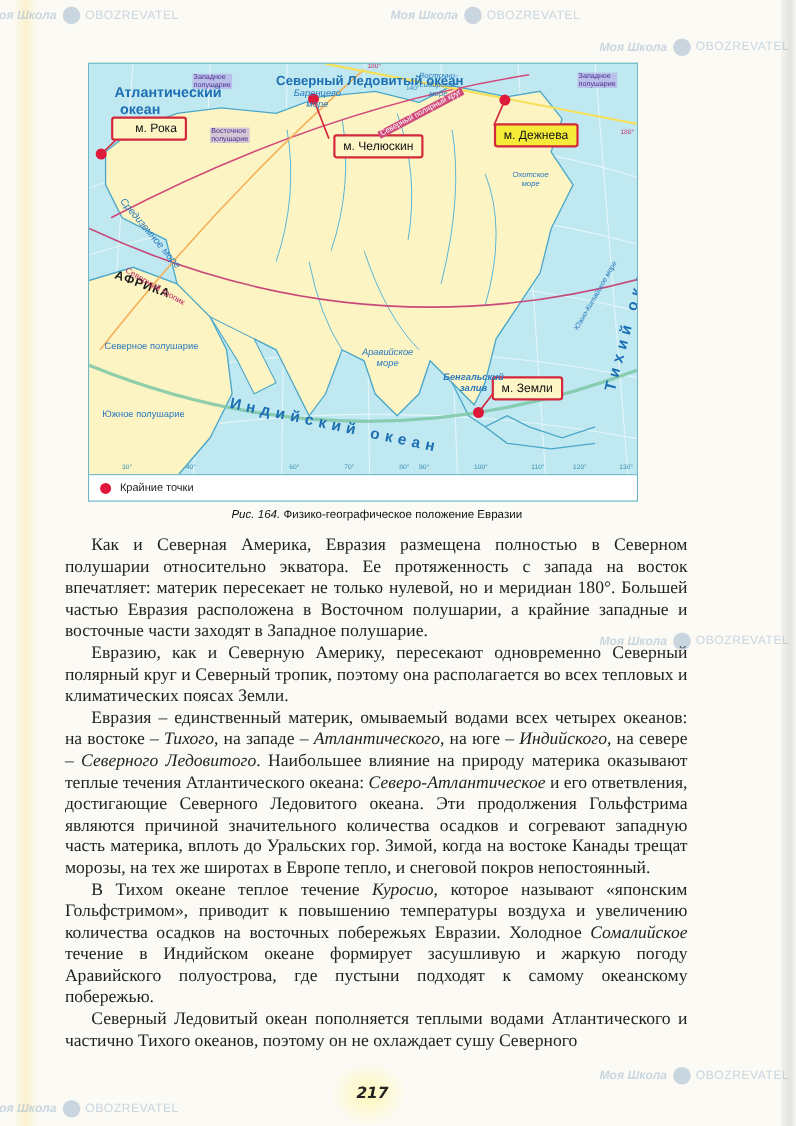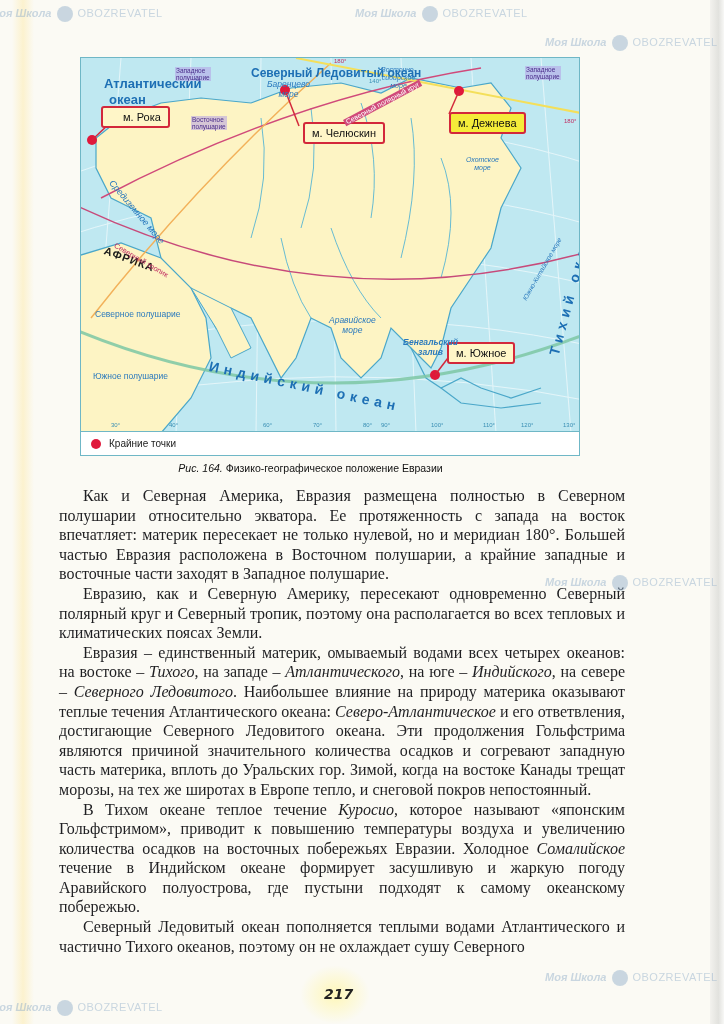--- a/index.html
+++ b/index.html
@@ -36,21 +36,21 @@
     font-family:"Liberation Sans", sans-serif; font-size:11px; color:#111;
     padding:3px 7px; white-space:nowrap;
   }
   .callout.yellow { background:#f5ec3a; }
   .lbl { position:absolute; font-family:"Liberation Sans", sans-serif; white-space:nowrap; }
   .ocean { color:#1d6fb4; font-weight:bold; }
   .sea { color:#2a79bd; font-style:italic; font-size:8.5px; text-align:center; line-height:1.15; }
   .purple { color:#4a2d8a; background:rgba(180,160,230,0.55); font-size:6.5px; line-height:1.1; padding:0 1px; }
   .caption {
     position:absolute; left:0; top:462px; width:621px; text-align:center;
-    font-family:"Liberation Sans", sans-serif; font-size:10.5px; color:#111;
+    font-family:"Liberation Sans", sans-serif; font-size:10.5px; color:#111;padding-left:32px;
   }
   .caption i { font-style:italic; }
   
   .text {
     position:absolute; left:59px; top:486px; width:566px;
     font-size:16px; line-height:19.6px; text-align:justify;
   }
   .text p { margin:0; text-indent:24px; }
   .text p i { font-style:italic; }
   .pageno {
@@ -130,21 +130,21 @@
       <path d="M11 82 L30 64"></path>
       <path d="M204 32 L218 68"></path>
       <path d="M378 33 L368 56"></path>
       <path d="M354 317 L370 296"></path>
     </g>
   </svg>
 
   <div class="callout" style="left:20px;top:48px;padding-left:20px;"><span>м. Рока</span></div>
   <div class="callout" style="left:222px;top:64px;"><span>м. Челюскин</span></div>
   <div class="callout yellow" style="left:368px;top:54px;"><span>м. Дежнева</span></div>
-  <div class="callout" style="left:366px;top:284px;"><span>м. Южное</span></div>
+  <div class="callout" style="left:366px;top:284px;"><span>м. Земли</span></div>
 
   <div class="lbl ocean" style="left:8px;top:18px;font-size:13px;margin-left:15px;">Атлантический</div>
   <div class="lbl ocean" style="left:28px;top:34px;font-size:13px;">океан</div>
   <div class="lbl ocean" style="left:170px;top:8px;font-size:12px;">Северный Ледовитый океан</div>
   <div class="lbl sea" style="left:186px;top:22px;"><span>Баренцево</span><br><span>море</span></div>
   <div class="lbl sea" style="left:300px;top:8px;font-size:7px;"><span>Восточно-</span><br><span>сибирское</span><br><span>море</span></div>
   <div class="lbl sea" style="left:385px;top:98px;font-size:7px;"><span>Охотское</span><br><span>море</span></div>
   <div class="lbl sea" style="left:34px;top:120px;font-size:9px;transform:rotate(50deg);transform-origin:left top;">Средиземное море</div>
   <div class="lbl sea" style="left:248px;top:258px;"><span>Аравийское</span><br><span>море</span></div>
   <div class="lbl sea" style="left:322px;top:280px;font-weight:bold;"><span>Бенгальский</span><br><span>залив</span></div>

